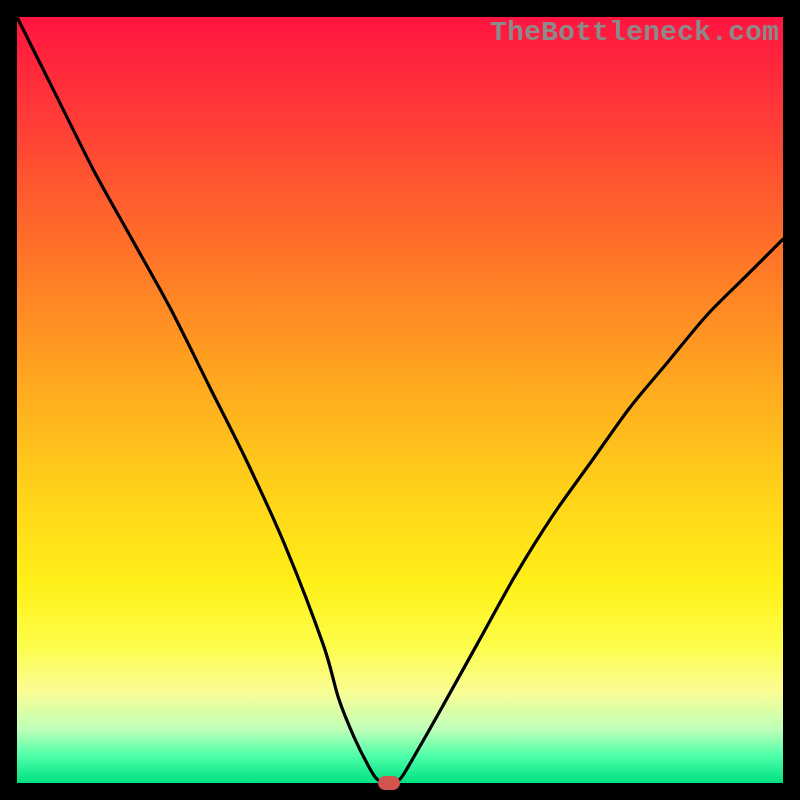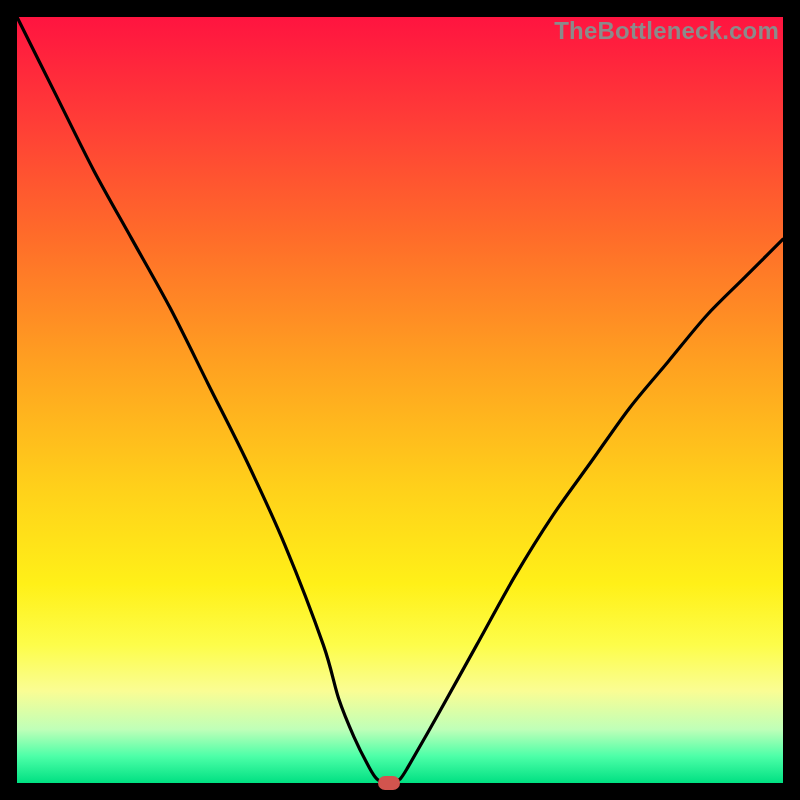--- a/index.html
+++ b/index.html
@@ -35,22 +35,22 @@
       #fafd94 88%,
       #bfffb8 93%,
       #4dffa8 96.5%,
       #00e082 100%
     );
   }
   .watermark {
     position: absolute;
     top: 0px;
     right: 4px;
-    font-family: Liberation Sans, sans-serif;
-    font-size: 24px;
+    font-family: Liberation Mono, monospace;
+    font-size: 28px;
     font-weight: 600;
     color: #8b8b8b;
     letter-spacing: 0.2px;
   }
   svg.curve {
     position: absolute;
     left: 0;
     top: 0;
     width: 766px;
     height: 766px;

